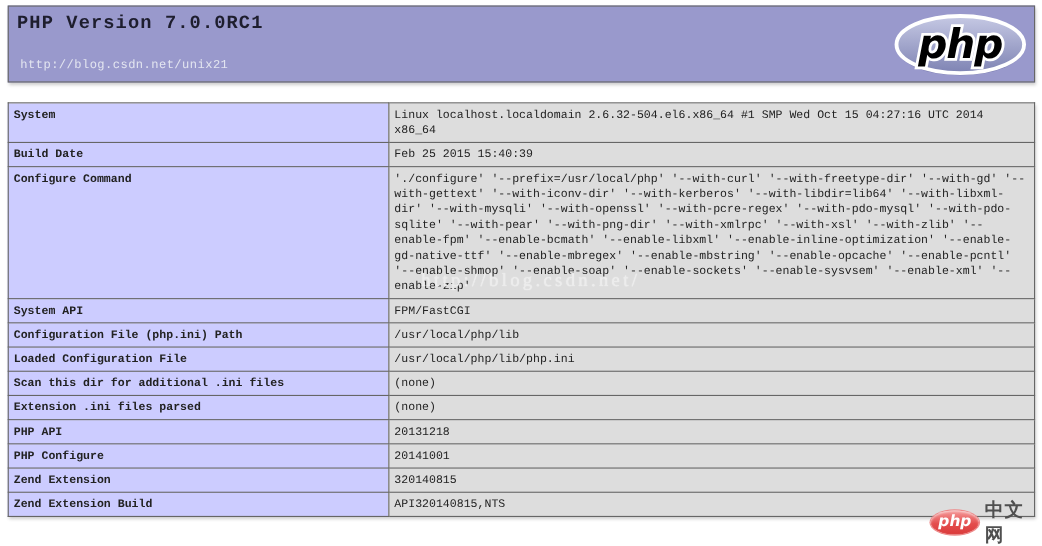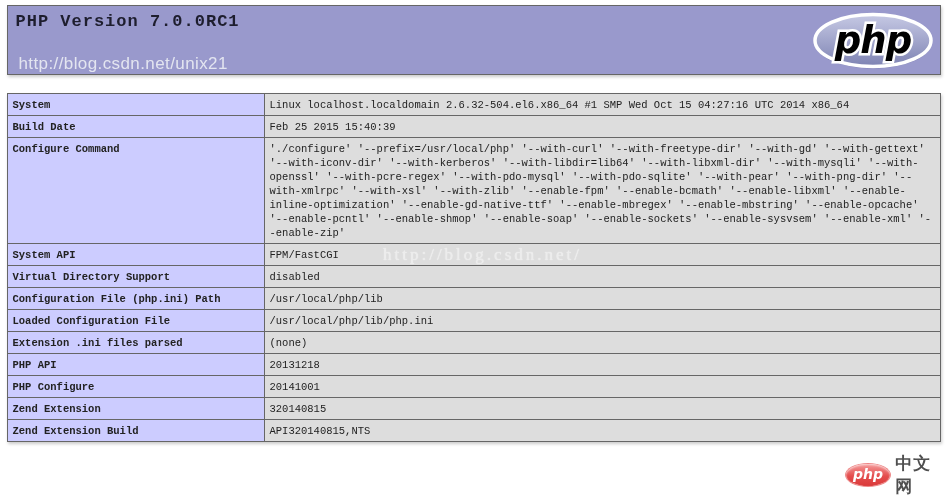--- a/index.html
+++ b/index.html
@@ -34,22 +34,22 @@
     padding:6px 0 0 8px;
     font-size:17px;
     font-weight:bold;
     letter-spacing:1px;
     color:#1e1e2e;
     font-family:"Liberation Mono","DejaVu Sans Mono",monospace;
   }
   .header-watermark{
     position:absolute;
     left:11px;top:48px;
-    font-family:Liberation Sans, sans-serif;
-    font-size:17px;
+    font-family:Liberation Mono, monospace;
+    font-size:11px;
     color:#e3e5f0;
     letter-spacing:.4px;
   }
   .php-logo{
     position:absolute;
     top:6px;right:5px;
     width:124px;height:58px;
   }
   
   .info-table{
@@ -62,21 +62,21 @@
     border:1px solid var(--border);
     padding:4px 5px 3px 5px;
     font-size:10.5px;
     line-height:14px;
     vertical-align:baseline;
     font-family:"Liberation Mono","DejaVu Sans Mono",monospace;
   }
   td.cell-label{
     background:var(--label-cell-bg);
     font-weight:bold;
-    width:257px;
+    width:346px;
   }
   td.cell-value{
     background:var(--value-cell-bg);
     word-wrap:break-word;
     overflow-wrap:break-word;
     word-break:break-word;
   }
   
   .body-watermark{
     position:absolute;
@@ -153,30 +153,30 @@
       </tr>
       <tr>
         <td class="cell-label">Configure Command</td>
         <td class="cell-value">'./configure' '--prefix=/usr/local/php' '--with-curl' '--with-freetype-dir' '--with-gd' '--with-gettext' '--with-iconv-dir' '--with-kerberos' '--with-libdir=lib64' '--with-libxml-dir' '--with-mysqli' '--with-openssl' '--with-pcre-regex' '--with-pdo-mysql' '--with-pdo-sqlite' '--with-pear' '--with-png-dir' '--with-xmlrpc' '--with-xsl' '--with-zlib' '--enable-fpm' '--enable-bcmath' '--enable-libxml' '--enable-inline-optimization' '--enable-gd-native-ttf' '--enable-mbregex' '--enable-mbstring' '--enable-opcache' '--enable-pcntl' '--enable-shmop' '--enable-soap' '--enable-sockets' '--enable-sysvsem' '--enable-xml' '--enable-zip'</td>
       </tr>
       <tr>
         <td class="cell-label">System API</td>
         <td class="cell-value">FPM/FastCGI</td>
       </tr>
       <tr>
-        <td class="cell-label">Virtual Directory Support</td>
-        <td class="cell-value">disabled</td>
-      </tr>
-      <tr>
         <td class="cell-label">Configuration File (php.ini) Path</td>
         <td class="cell-value">/usr/local/php/lib</td>
       </tr>
       <tr>
         <td class="cell-label">Loaded Configuration File</td>
         <td class="cell-value">/usr/local/php/lib/php.ini</td>
+      </tr>
+      <tr>
+        <td class="cell-label">Scan this dir for additional .ini files</td>
+        <td class="cell-value">(none)</td>
       </tr>
       <tr>
         <td class="cell-label">Extension .ini files parsed</td>
         <td class="cell-value">(none)</td>
       </tr>
       <tr>
         <td class="cell-label">PHP API</td>
         <td class="cell-value">20131218</td>
       </tr>
       <tr>

